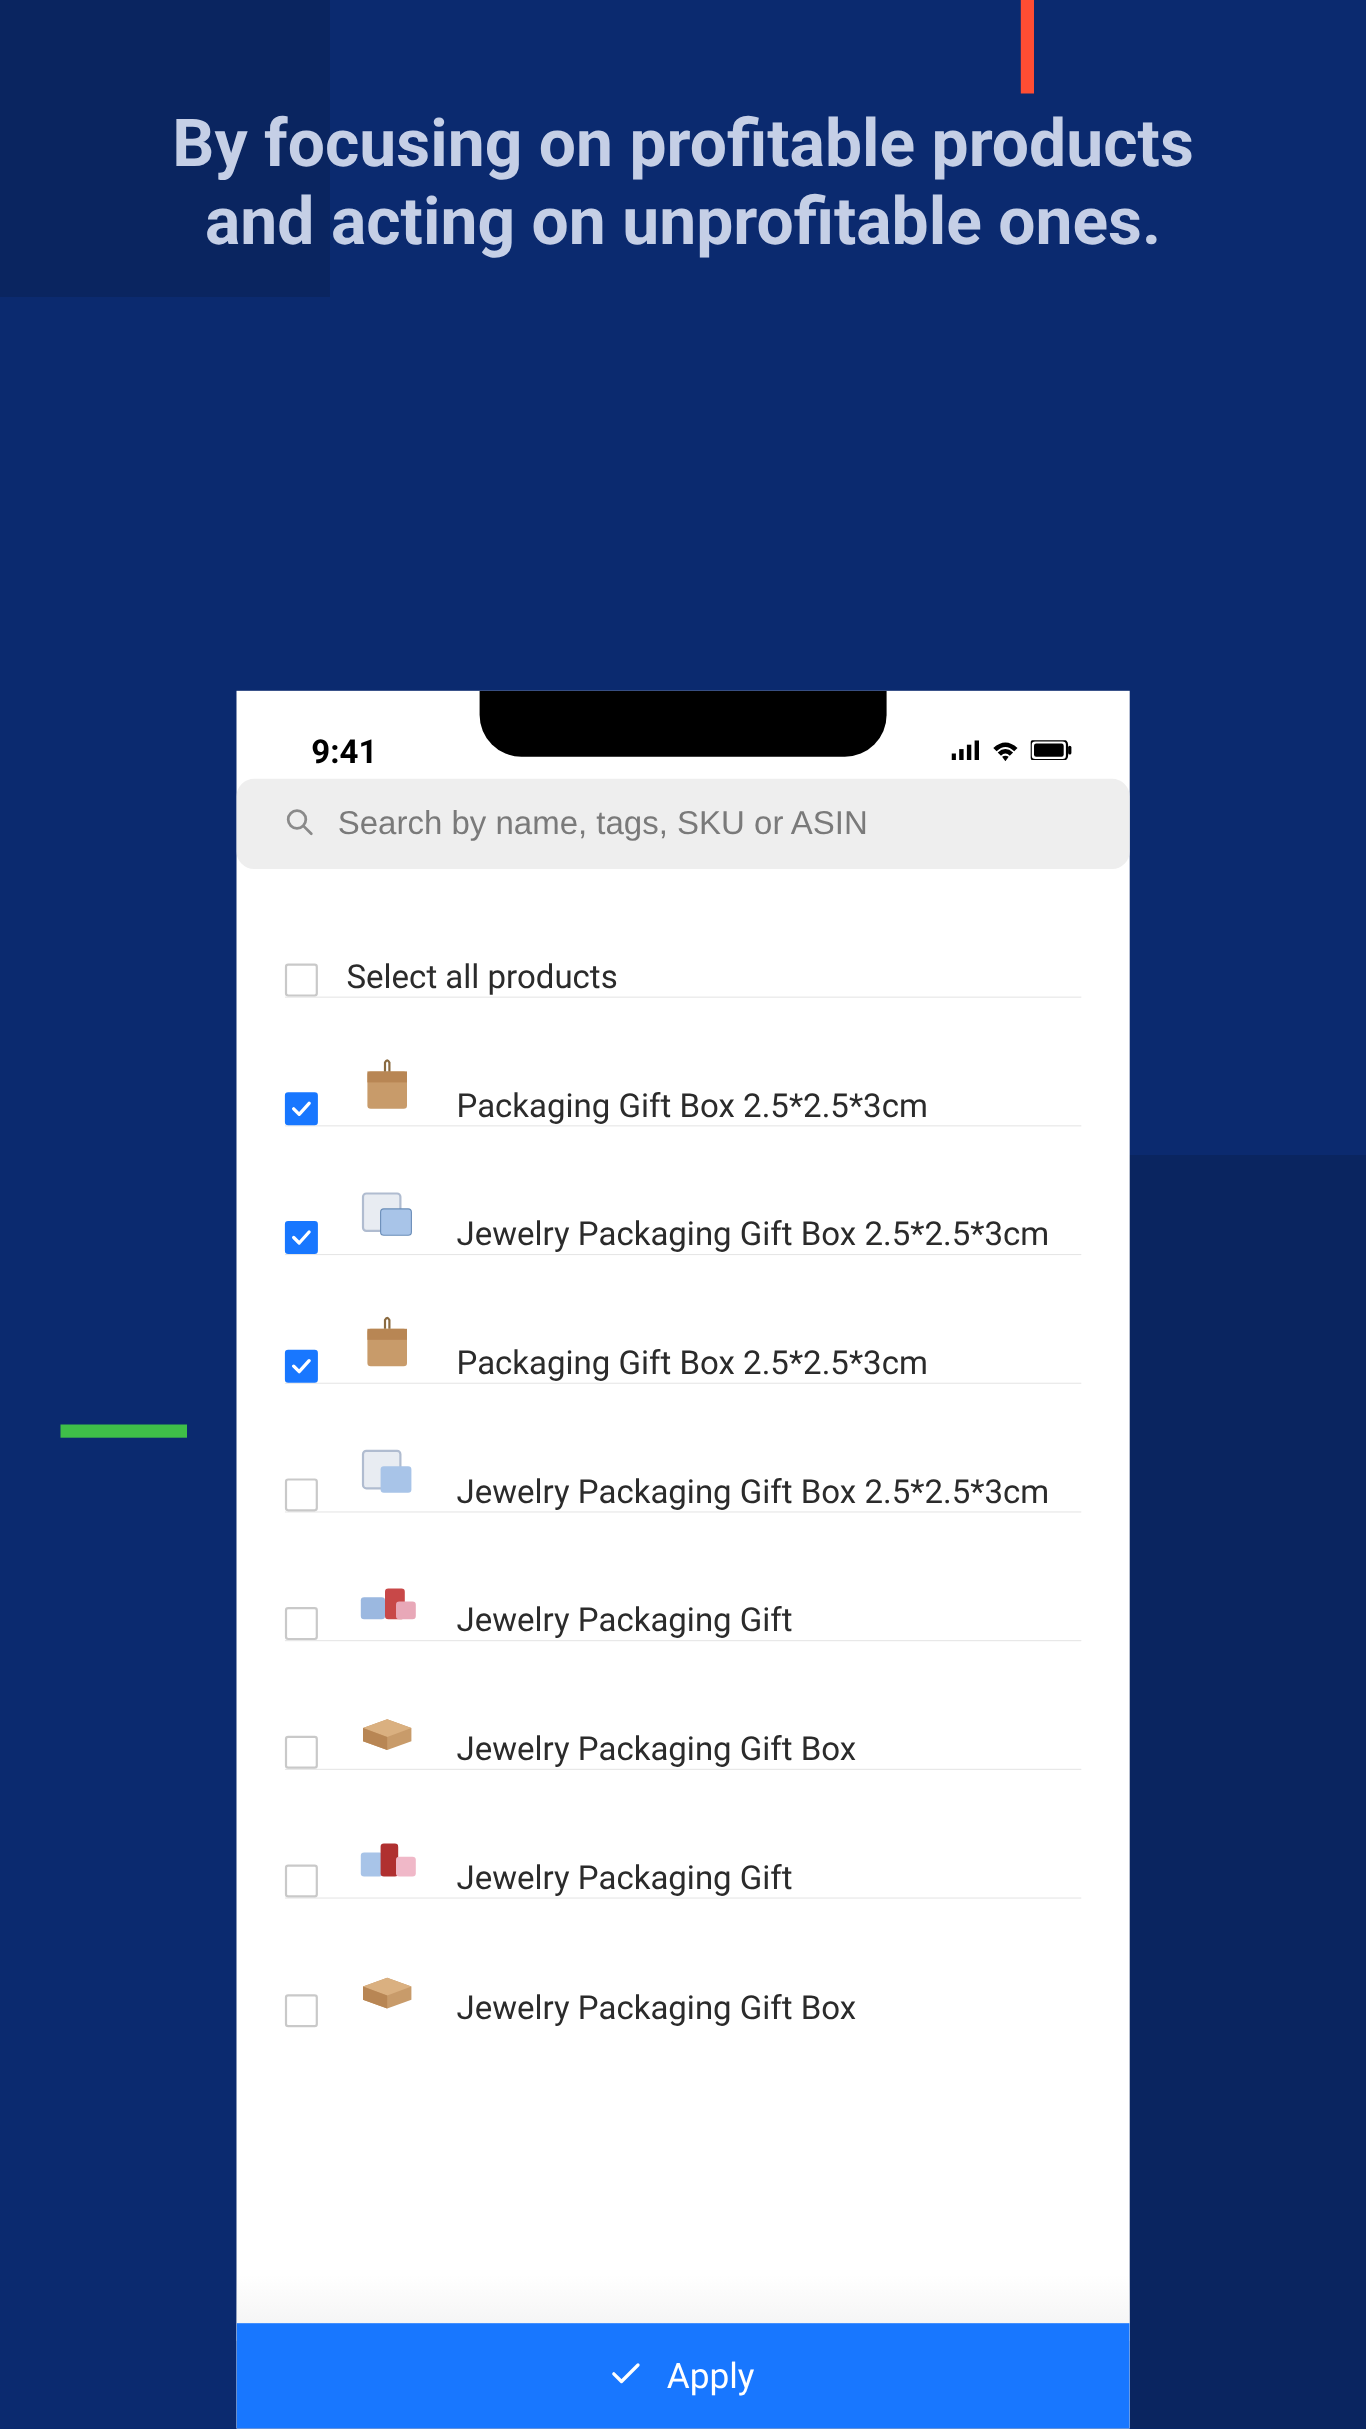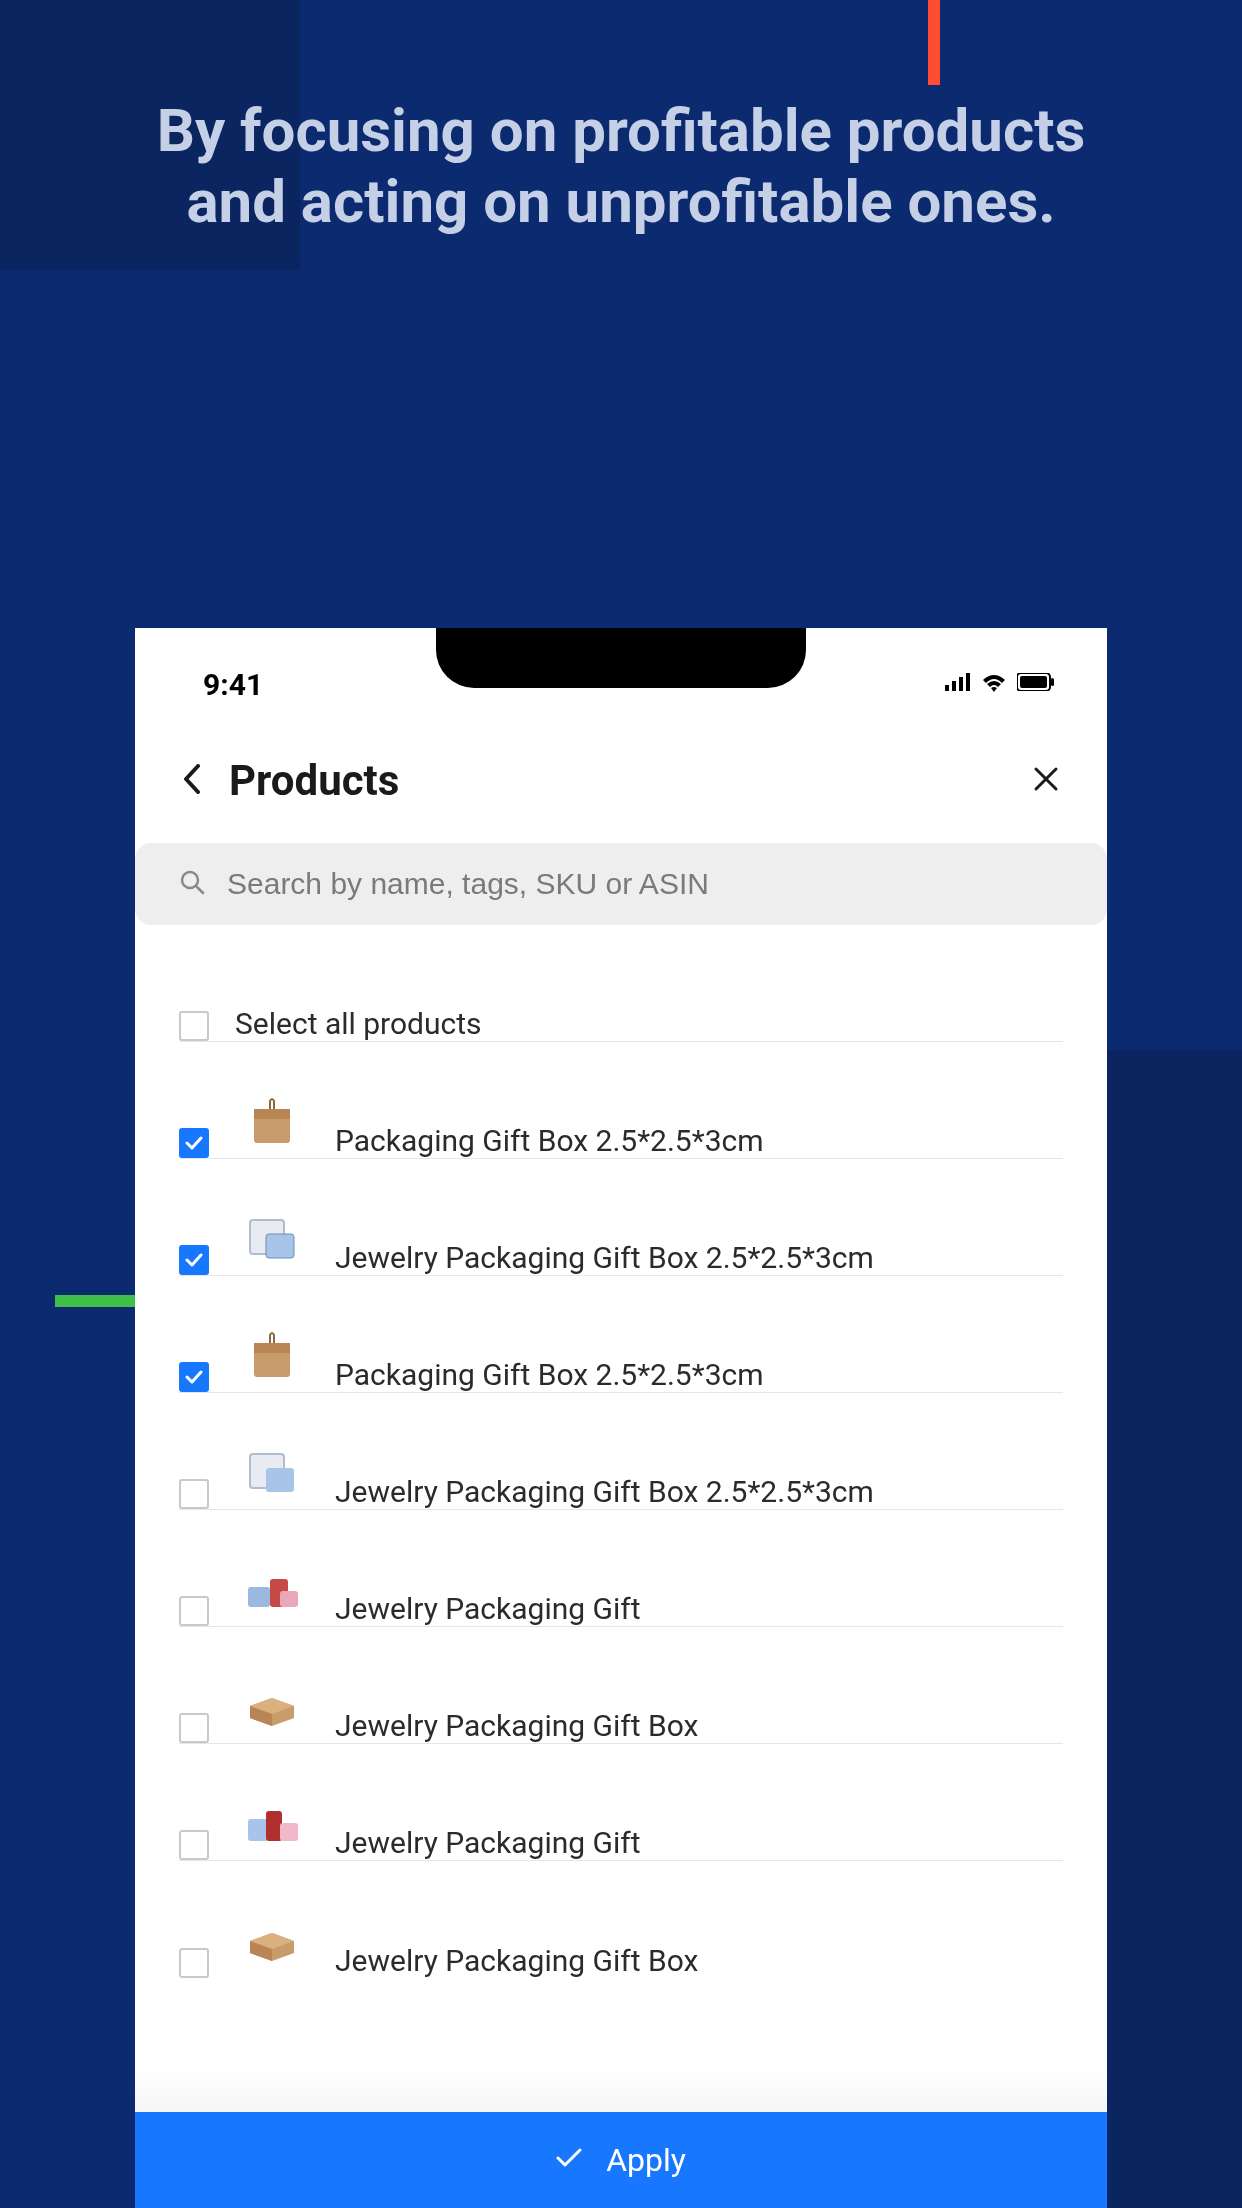--- a/index.html
+++ b/index.html
@@ -52,21 +52,21 @@
   margin-top: 36px;
   font-size: 60px;
   font-weight: 700;
   line-height: 1.18;
   padding: 0 150px;
 }
 .phone {
   position: absolute;
   top: 628px; left: 50%;
   transform: translateX(-50%);
-  width: 972px;
+  width: 812px;
   height: 1580px;
   background: #ffffff;
   overflow: hidden;
 }
 .notch {
   position: absolute;
   top: 0; left: 50%;
   transform: translateX(-50%);
   width: 370px; height: 60px;
   background: #000;
@@ -197,35 +197,20 @@
       <span class="battery-icon">
         <svg width="38" height="18" viewBox="0 0 38 18">
             <rect x="0" y="0" width="33" height="18" rx="4" fill="none" stroke="#000" stroke-width="2"></rect>
             <rect x="3" y="3" width="27" height="12" rx="2" fill="#000"></rect>
             <rect x="34" y="5" width="3" height="8" rx="1.5" fill="#000"></rect>
           </svg>
       </span>
     </div>
   </div>
 
-  <div class="header">
-    <div class="header-left">
-      <span class="back-icon">
-        <svg width="18" height="30" viewBox="0 0 18 30">
-            <path d="M15 2 L3 15 L15 28" stroke="#1a1a1a" stroke-width="4" fill="none" stroke-linecap="round" stroke-linejoin="round"></path>
-          </svg>
-      </span>
-      <div class="header-title">Products</div>
-    </div>
-    <span class="close-icon">
-      <svg width="26" height="26" viewBox="0 0 26 26">
-          <path d="M3 3 L23 23 M23 3 L3 23" stroke="#1a1a1a" stroke-width="3" stroke-linecap="round"></path>
-        </svg>
-    </span>
-  </div>
 
   <div class="search-bar">
     <span>
       <svg width="26" height="26" viewBox="0 0 26 26">
           <circle cx="11" cy="11" r="8" stroke="#8a8a8a" stroke-width="2.5" fill="none"></circle>
           <line x1="17" y1="17" x2="24" y2="24" stroke="#8a8a8a" stroke-width="2.5" stroke-linecap="round"></line>
         </svg>
     </span>
     <input class="search-input" type="text" placeholder="Search by name, tags, SKU or ASIN" style="">
   </div>

